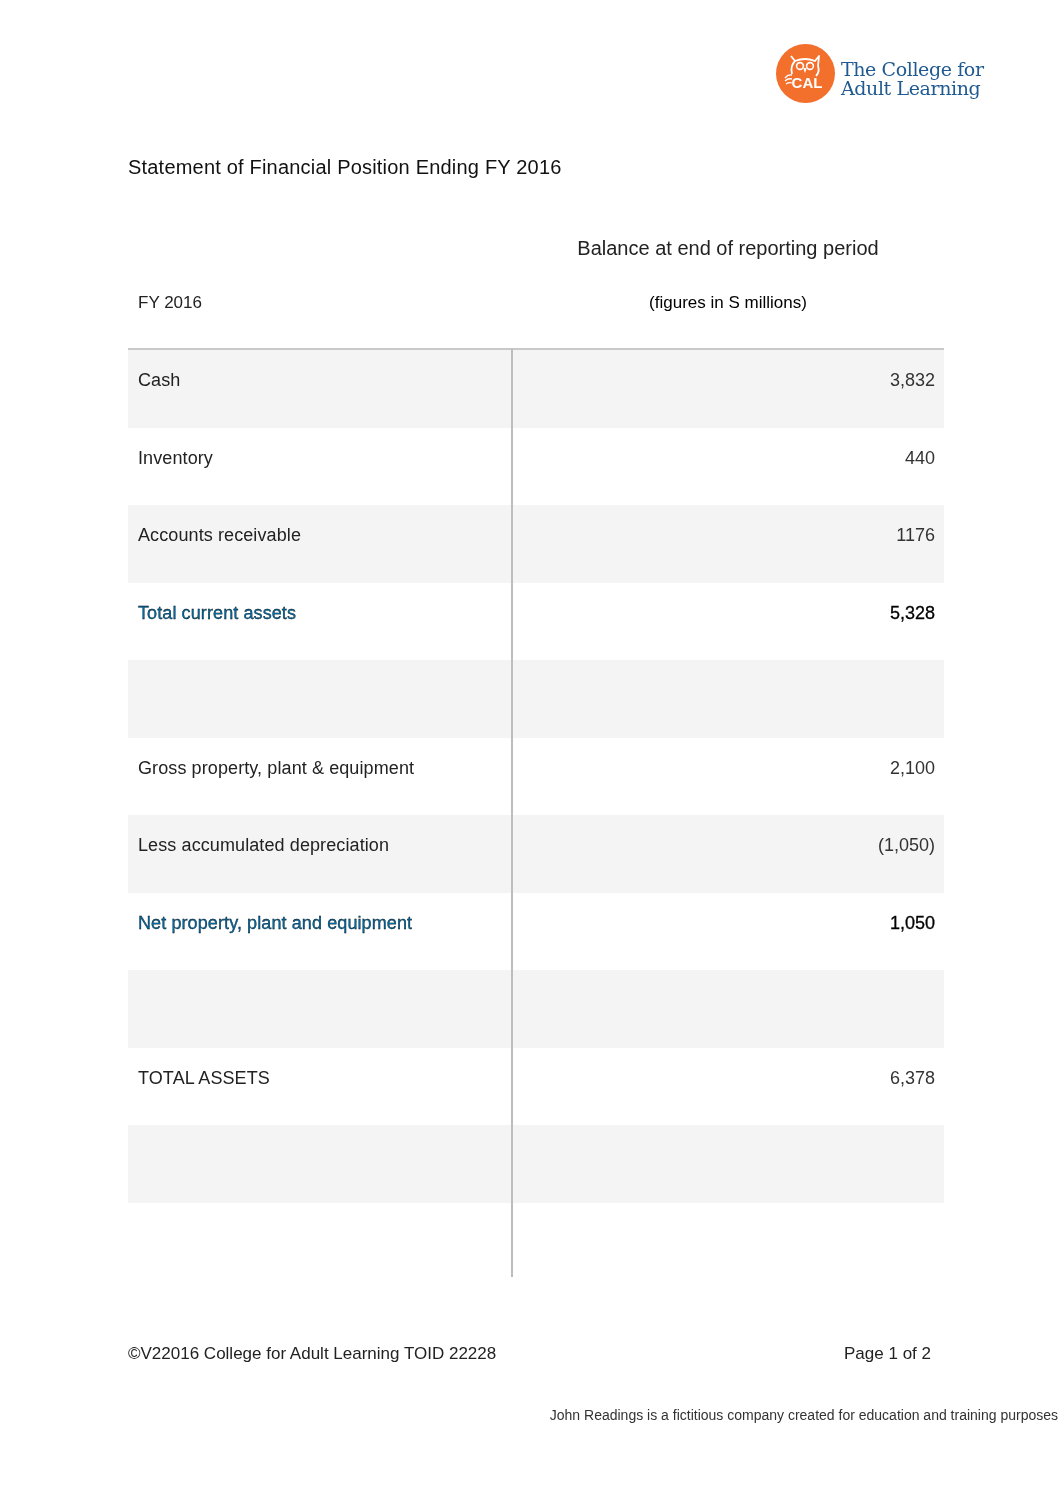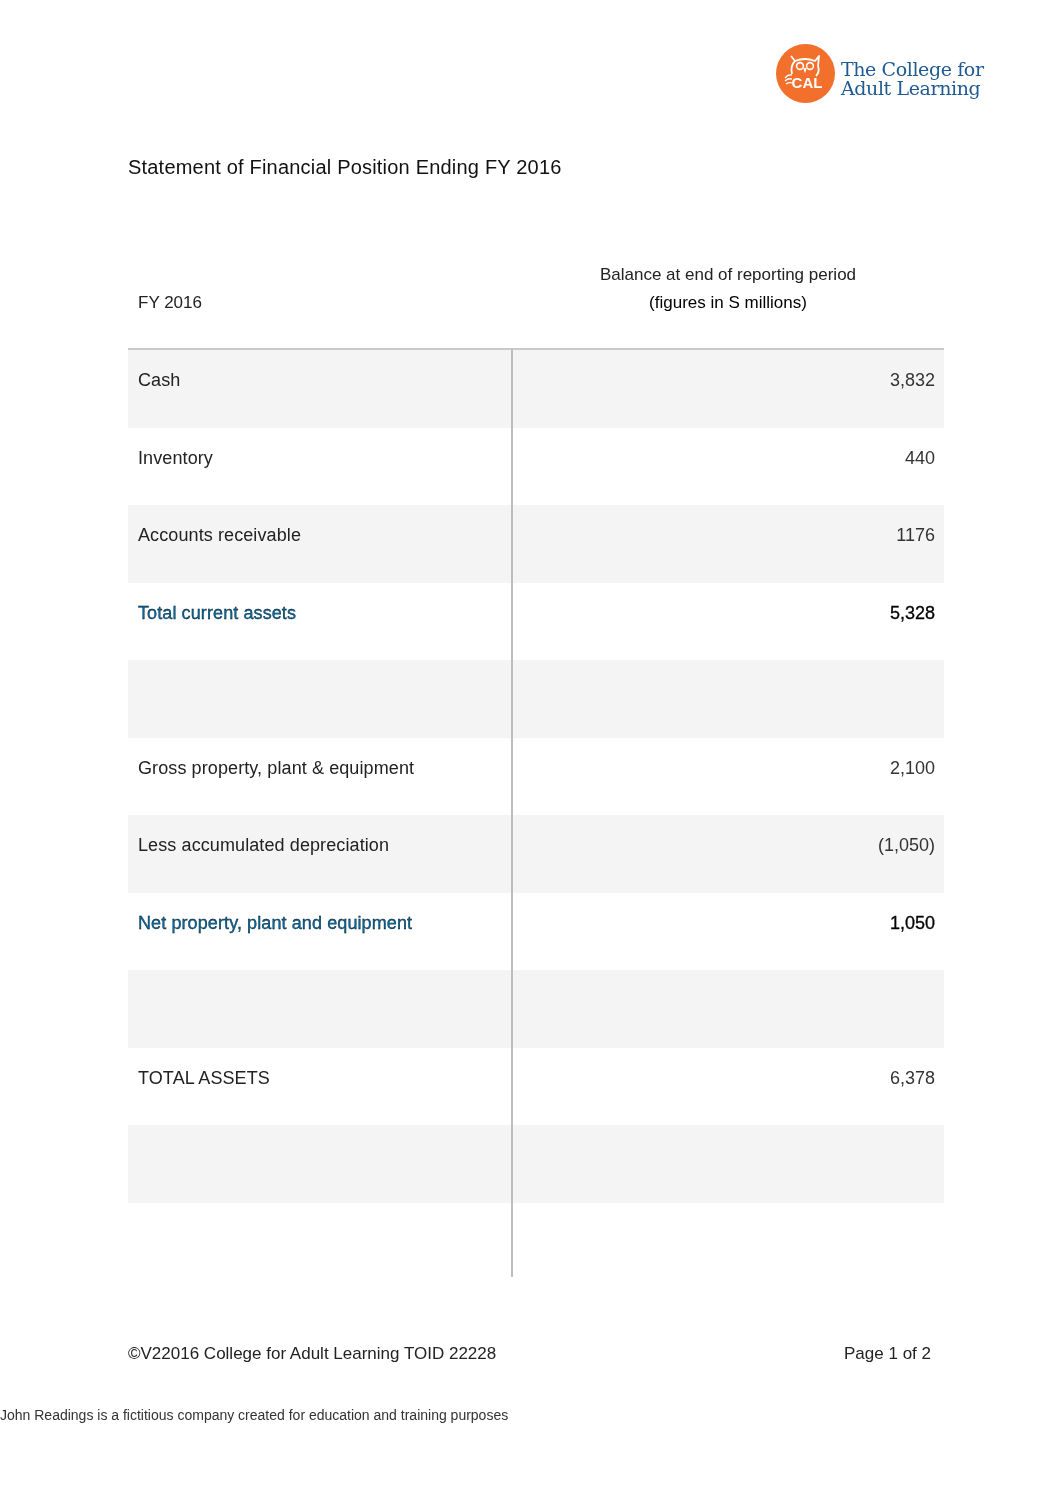--- a/index.html
+++ b/index.html
@@ -11,38 +11,38 @@
   .logo-circle { width: 59px; height: 59px; border-radius: 50%; background: #F26F2C; position: relative; flex: none; }
   .logo-circle svg { position: absolute; left: 0; top: 0; }
   .logo-text { margin-left: 6px; color: #1F5A92; font-family: "DejaVu Serif", "Liberation Serif", serif;
                font-size: 19px; line-height: 19px; letter-spacing: -0.4px; margin-top: 12px; }
   .logo-text div { white-space: nowrap; }
 
   
   .doc-title { position: absolute; left: 128px; top: 156px; font-size: 20px; letter-spacing: 0.2px; color: #111; }
 
   
-  .col-head-1 { position: absolute; left: 512px; width: 432px; top: 237px; text-align: center; font-size: 17px; color: #222; margin-top: 28px; }
+  .col-head-1 { position: absolute; left: 512px; width: 432px; top: 237px; text-align: center; font-size: 20px; color: #222; }
   .col-head-2 { position: absolute; left: 512px; width: 432px; top: 293px; text-align: center; font-size: 17px; color: #000000; }
   .row-head { position: absolute; left: 138px; top: 293px; font-size: 17px; color: #222; }
 
   
   .table { position: absolute; left: 128px; top: 348px; width: 816px; border-top: 2px solid #c9c9c9; }
   .vline { position: absolute; left: 511px; top: 349px; width: 2px; height: 928px; background: #bdbdbd; z-index: 2; }
   .row { height: 77.5px; display: flex; align-items: center; position: relative; }
   .row.shaded { background: #f4f4f4; }
   .row .label { position: absolute; left: 10px; top: 20px; font-size: 18px; color: #222; letter-spacing: 0.1px; }
   .row .value { position: absolute; right: 9px; top: 20px; font-size: 18px; color: #333; text-align: right; }
   .row.bold .label { color: #0369a1; font-weight: normal; -webkit-text-stroke: 0.3px #000; }
   .row.bold .value { color: #000; -webkit-text-stroke: 0.3px #000; }
 
   
   .footer-left { position: absolute; left: 128px; top: 1344px; font-size: 17px; color: #222; }
   .footer-right { position: absolute; right: 127px; top: 1344px; font-size: 17px; color: #222; }
-  .disclaimer { position: absolute; left: 0; width: 1058px; top: 1407px; text-align: left; font-size: 14px; color: #333; }
+  .disclaimer { position: absolute; left: 0; width: 1058px; top: 1407px; text-align: right; font-size: 14px; color: #333; }
 </style>
 </head>
 <body>
 
 <div class="logo">
   <div class="logo-circle">
     <svg width="59" height="59" viewBox="0 0 59 59">
 
       <path d="M15 12 L19 17 Q29 13 39 17 L43 12 L42 22 Q44 28 40 32" fill="none" stroke="#fff" stroke-width="1.8" stroke-linejoin="round"></path>
       <path d="M19 17 Q14 22 16 30" fill="none" stroke="#fff" stroke-width="1.8"></path>

